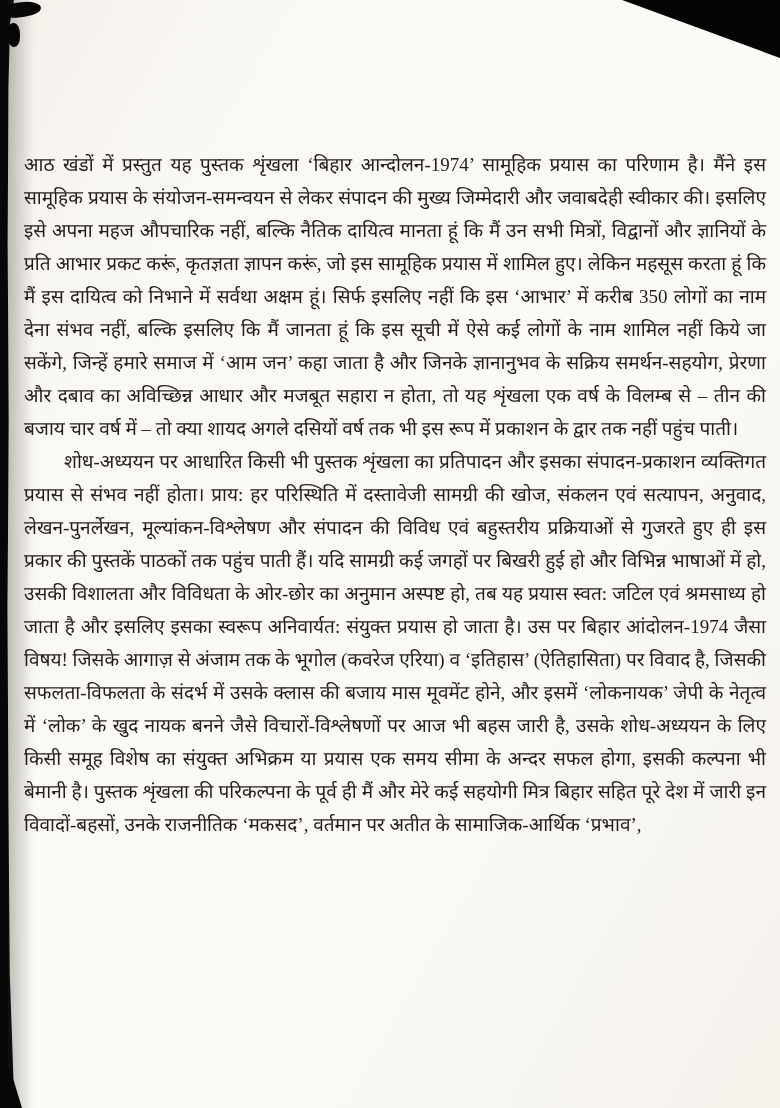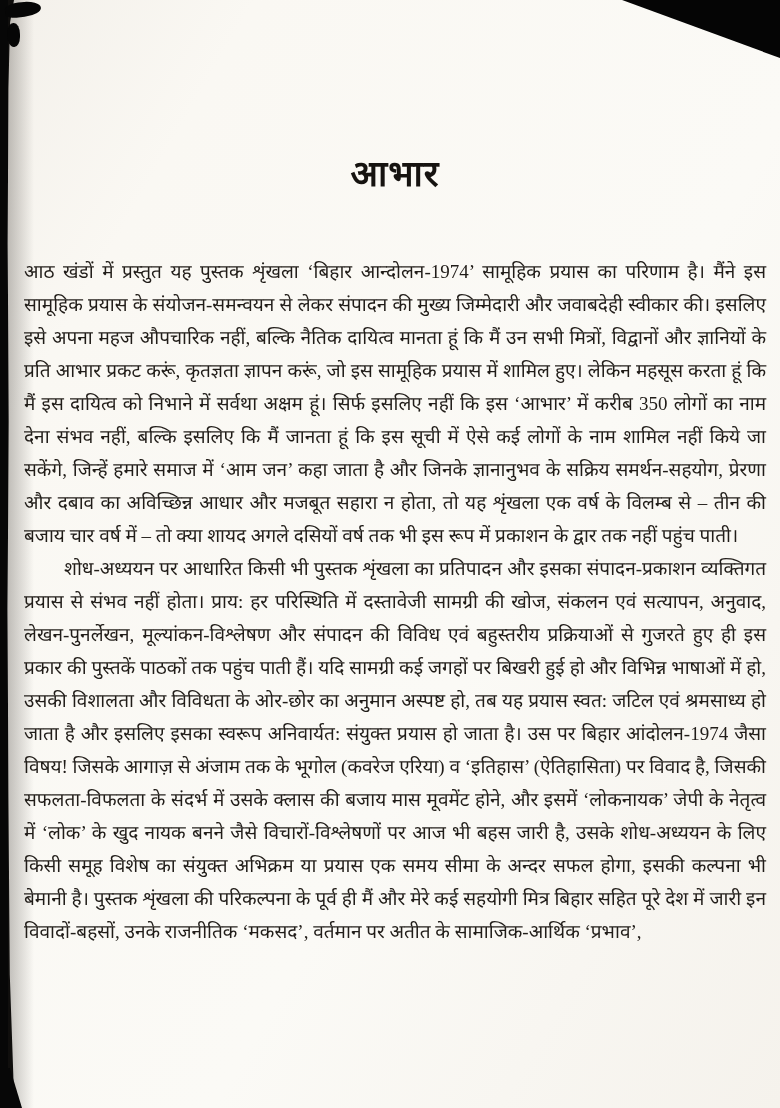--- a/index.html
+++ b/index.html
@@ -96,18 +96,17 @@
 <div class="page">
 
   <div class="scan-left"></div>
   <div class="scan-left-shadow"></div>
   <div class="scan-top-right"></div>
   <div class="scan-tl-mark-1"></div>
   <div class="scan-tl-mark-2"></div>
   <div class="scan-bottom-left"></div>
 
   <div class="content">
-    <h1 class="title">आभार</h1>
     <p class="para">आठ खंडों में प्रस्तुत यह पुस्तक शृंखला ‘बिहार आन्दोलन-1974’ सामूहिक प्रयास का परिणाम है। मैंने इस सामूहिक प्रयास के संयोजन-समन्वयन से लेकर संपादन की मुख्य जिम्मेदारी और जवाबदेही स्वीकार की। इसलिए इसे अपना महज औपचारिक नहीं, बल्कि नैतिक दायित्व मानता हूं कि मैं उन सभी मित्रों, विद्वानों और ज्ञानियों के प्रति आभार प्रकट करूं, कृतज्ञता ज्ञापन करूं, जो इस सामूहिक प्रयास में शामिल हुए। लेकिन महसूस करता हूं कि मैं इस दायित्व को निभाने में सर्वथा अक्षम हूं। सिर्फ इसलिए नहीं कि इस ‘आभार’ में करीब 350 लोगों का नाम देना संभव नहीं, बल्कि इसलिए कि मैं जानता हूं कि इस सूची में ऐसे कई लोगों के नाम शामिल नहीं किये जा सकेंगे, जिन्हें हमारे समाज में ‘आम जन’ कहा जाता है और जिनके ज्ञानानुभव के सक्रिय समर्थन-सहयोग, प्रेरणा और दबाव का अविच्छिन्न आधार और मजबूत सहारा न होता, तो यह शृंखला एक वर्ष के विलम्ब से – तीन की बजाय चार वर्ष में – तो क्या शायद अगले दसियों वर्ष तक भी इस रूप में प्रकाशन के द्वार तक नहीं पहुंच पाती।</p>
     <p class="para indent">शोध-अध्ययन पर आधारित किसी भी पुस्तक शृंखला का प्रतिपादन और इसका संपादन-प्रकाशन व्यक्तिगत प्रयास से संभव नहीं होता। प्राय: हर परिस्थिति में दस्तावेजी सामग्री की खोज, संकलन एवं सत्यापन, अनुवाद, लेखन-पुनर्लेखन, मूल्यांकन-विश्लेषण और संपादन की विविध एवं बहुस्तरीय प्रक्रियाओं से गुजरते हुए ही इस प्रकार की पुस्तकें पाठकों तक पहुंच पाती हैं। यदि सामग्री कई जगहों पर बिखरी हुई हो और विभिन्न भाषाओं में हो, उसकी विशालता और विविधता के ओर-छोर का अनुमान अस्पष्ट हो, तब यह प्रयास स्वत: जटिल एवं श्रमसाध्य हो जाता है और इसलिए इसका स्वरूप अनिवार्यत: संयुक्त प्रयास हो जाता है। उस पर बिहार आंदोलन-1974 जैसा विषय! जिसके आगाज़ से अंजाम तक के भूगोल (कवरेज एरिया) व ‘इतिहास’ (ऐतिहासिता) पर विवाद है, जिसकी सफलता-विफलता के संदर्भ में उसके क्लास की बजाय मास मूवमेंट होने, और इसमें ‘लोकनायक’ जेपी के नेतृत्व में ‘लोक’ के खुद नायक बनने जैसे विचारों-विश्लेषणों पर आज भी बहस जारी है, उसके शोध-अध्ययन के लिए किसी समूह विशेष का संयुक्त अभिक्रम या प्रयास एक समय सीमा के अन्दर सफल होगा, इसकी कल्पना भी बेमानी है। पुस्तक शृंखला की परिकल्पना के पूर्व ही मैं और मेरे कई सहयोगी मित्र बिहार सहित पूरे देश में जारी इन विवादों-बहसों, उनके राजनीतिक ‘मकसद’, वर्तमान पर अतीत के सामाजिक-आर्थिक ‘प्रभाव’,</p>
   </div>
 
 </div>
 
 </body></html>

